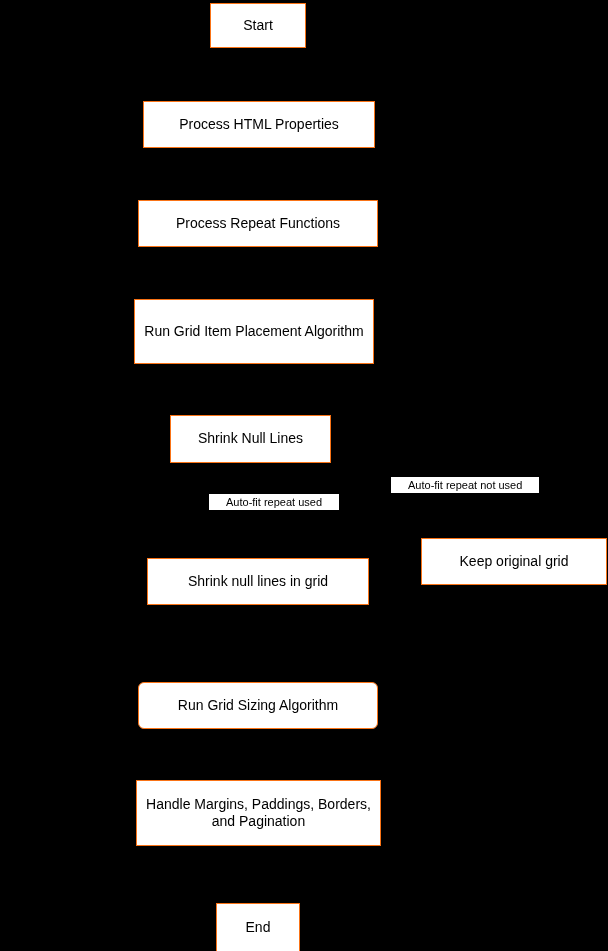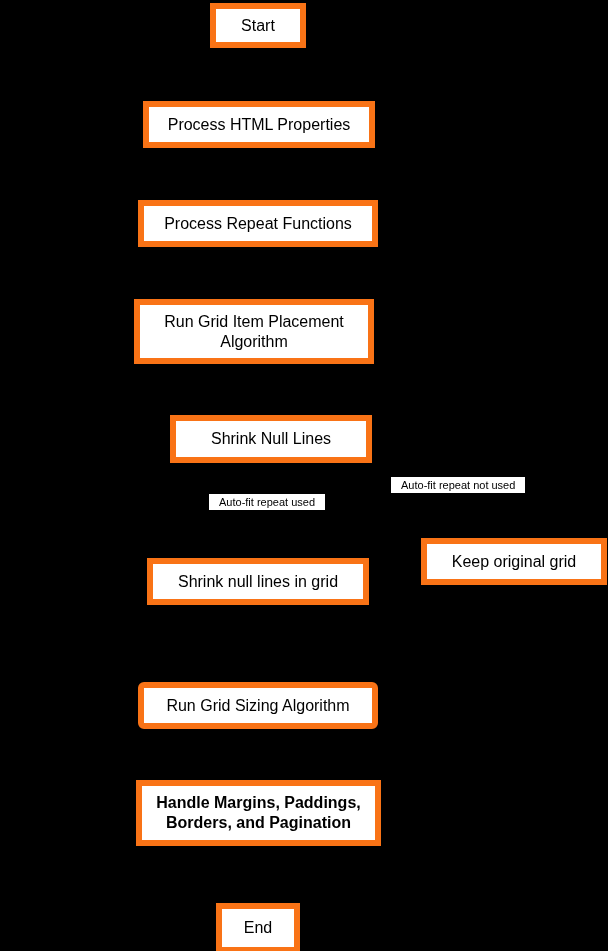--- a/index.html
+++ b/index.html
@@ -12,51 +12,51 @@
     position: relative;
     width: 608px;
     height: 951px;
     background: #000000;
     overflow: hidden;
   }
   .node {
     position: absolute;
     background: #ffffff;
     color: #000000;
-    border: 6px solid #f97316;
+    border: 1px solid #f97316;
     box-sizing: border-box;
     display: flex;
     align-items: center;
     justify-content: center;
     text-align: center;
-    font-size: 16px;
+    font-size: 14px;
     line-height: 1.25;
     padding: 4px 8px;
   }
   .edge-label {
     position: absolute;
     background: #ffffff;
     color: #000000;
     font-size: 11px;
     line-height: 1.3;
-    padding: 1px 10px;
+    padding: 1px 17px;
     white-space: nowrap;
     box-sizing: border-box;
   }
 
   
   #n-start    { left: 210px; top: 3px;   width: 96px;  height: 45px; }
   #n-html     { left: 143px; top: 101px; width: 232px; height: 47px; }
   #n-repeat   { left: 138px; top: 200px; width: 240px; height: 47px; }
   #n-place    { left: 134px; top: 299px; width: 240px; height: 65px; }
-  #n-shrink   { left: 170px; top: 415px; width: 202px; height: 48px; }
+  #n-shrink   { left: 170px; top: 415px; width: 161px; height: 48px; }
   #n-shrinkg  { left: 147px; top: 538px; width: 222px; height: 47px; margin-top: 20px; }
   #n-keep     { left: 421px; top: 538px; width: 186px; height: 47px; text-align: right; }
   #n-sizing   { left: 138px; top: 682px; width: 240px; height: 47px; border-radius: 6px; }
-  #n-margins  { left: 136px; top: 780px; width: 245px; height: 66px; font-weight: bold; }
+  #n-margins  { left: 136px; top: 780px; width: 245px; height: 66px; }
   #n-end      { left: 216px; top: 903px; width: 84px;  height: 50px; }
 
   #lbl-used     { left: 209px; top: 494px; }
   #lbl-notused  { left: 391px; top: 477px; }
 </style>
 </head>
 <body>
 
 <div class="canvas">
 

